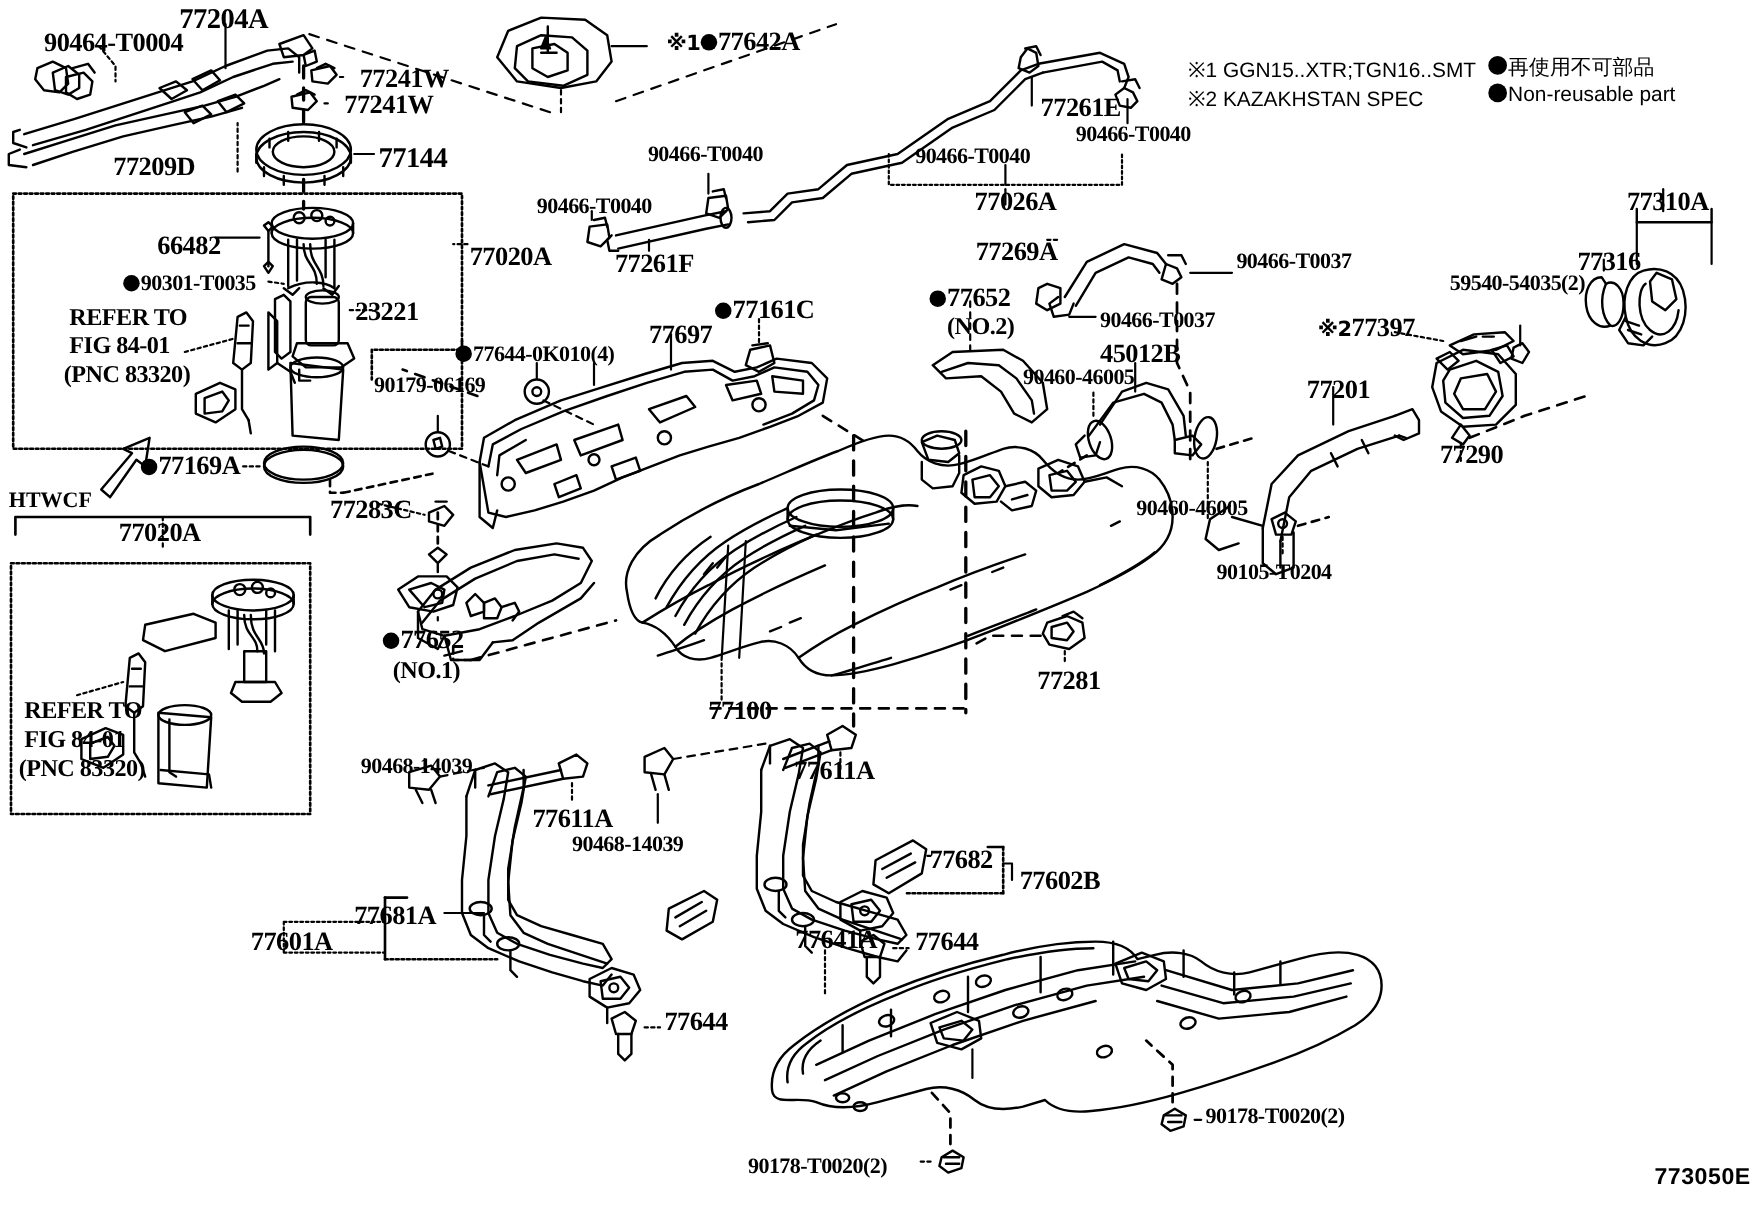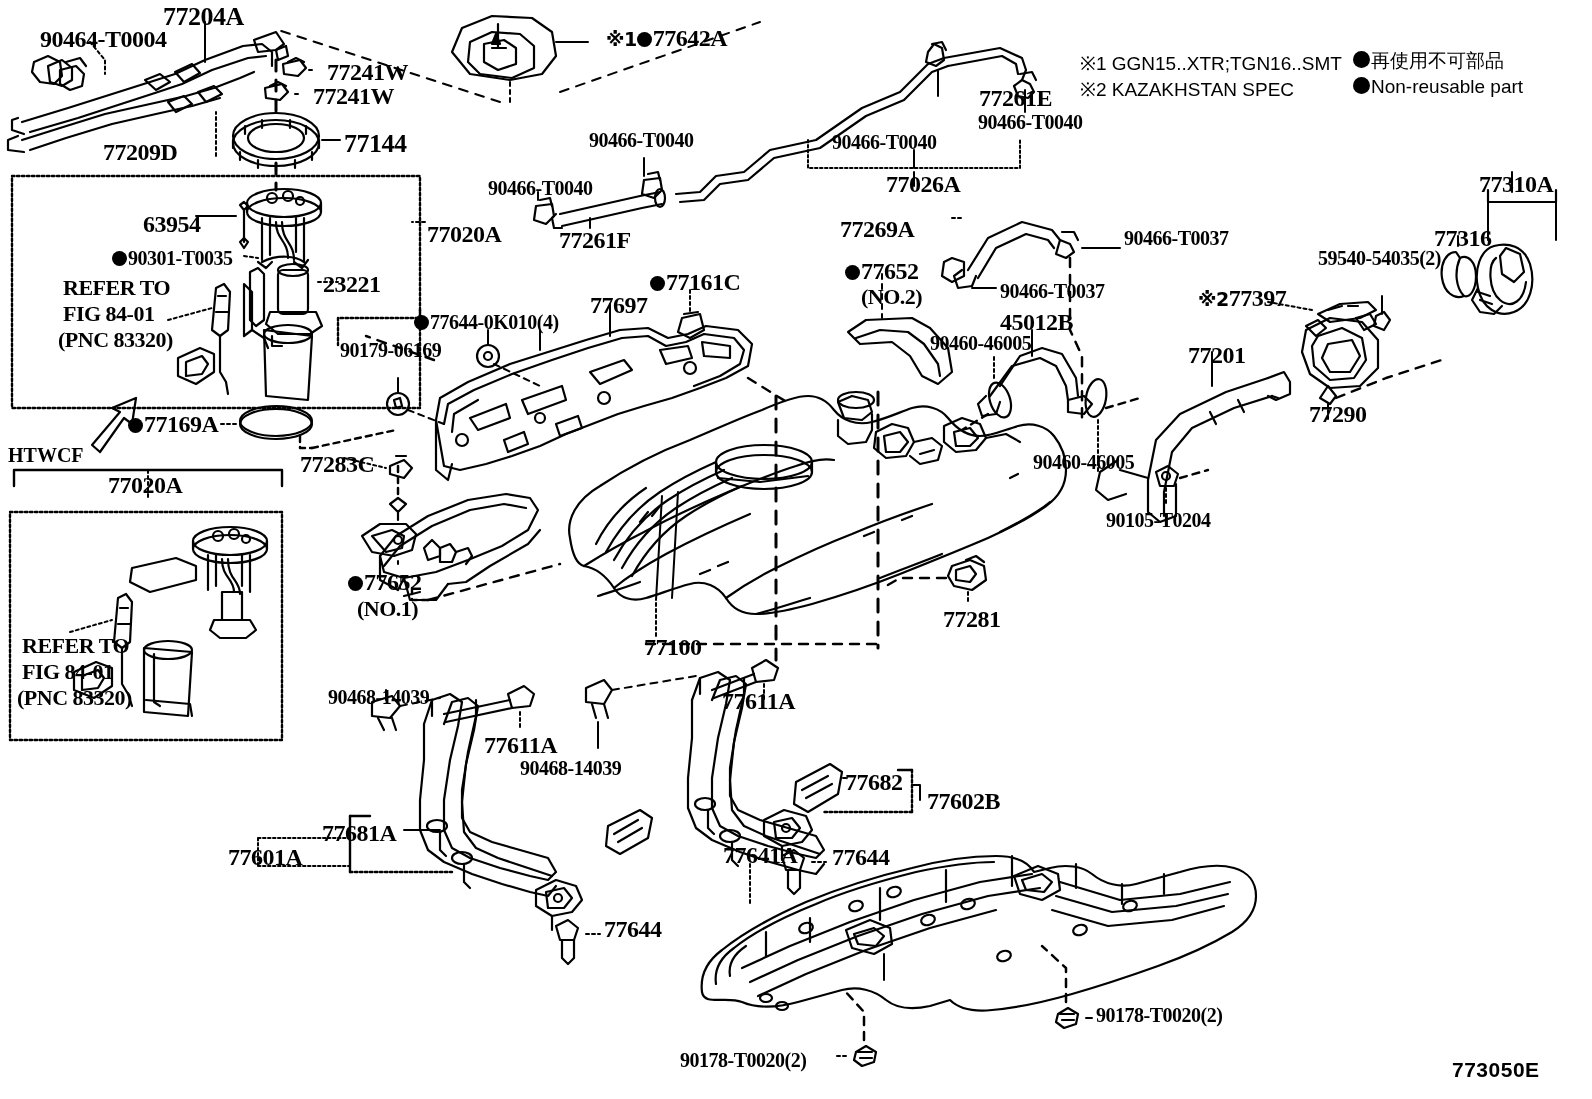--- a/index.html
+++ b/index.html
@@ -519,38 +519,38 @@
   </svg>
 
   <div id="labels-layer">
       <div class="lbl s24" style="left: 40px; top: 27px;"><span>90464-T0004</span></div>
       <div class="lbl s26" style="left: 163px; top: 3px;"><span>77204A</span></div>
       <div class="lbl s24" style="left: 327px; top: 60px;"><span>77241W</span></div>
       <div class="lbl s24" style="left: 313px; top: 84px;"><span>77241W</span></div>
       <div class="lbl s24" style="left: 103px; top: 140px;"><span>77209D</span></div>
       <div class="lbl s26" style="left: 344px; top: 130px;"><span>77144</span></div>
       <div class="lbl s24" style="left: 606px; top: 26px;"><span style="font-family: &quot;DejaVu Sans&quot;, sans-serif; font-size: 19px;">※1</span><span class="dot"></span><span>77642A</span></div>
-      <div class="lbl s24" style="left: 979px; top: 86px;"><span>77261E</span></div>
+      <div class="lbl s24" style="left: 946px; top: 86px;"><span>77261E</span></div>
       <div class="lbl s20" style="left: 978px; top: 112px;"><span>90466-T0040</span></div>
       <div class="lbl s20" style="left: 832px; top: 132px;"><span>90466-T0040</span></div>
       <div class="lbl s20" style="left: 589px; top: 130px;"><span>90466-T0040</span></div>
       <div class="lbl s20" style="left: 488px; top: 178px;"><span>90466-T0040</span></div>
       <div class="lbl s24" style="left: 886px; top: 172px;"><span>77026A</span></div>
       <div class="lbl s24" style="left: 559px; top: 228px;"><span>77261F</span></div>
       <div class="lbl s24" style="left: 427px; top: 222px;"><span>77020A</span></div>
-      <div class="lbl s24" style="left: 143px; top: 212px;"><span>63954</span></div>
+      <div class="lbl s24" style="left: 143px; top: 212px;"><span>66482</span></div>
       <div class="lbl s20" style="left: 112px; top: 248px; text-align: center;"><span class="dot"></span><span>90301-T0035</span></div>
       <div class="lbl s24" style="left: 323px; top: 272px;"><span>23221</span></div>
       <div class="lbl s20" style="left: 340px; top: 340px;"><span>90179-06169</span></div>
       <div class="lbl s20" style="left: 414px; top: 312px;"><span class="dot"></span><span>77644-0K010(4)</span></div>
       <div class="lbl s24" style="left: 590px; top: 293px;"><span>77697</span></div>
       <div class="lbl s24" style="left: 650px; top: 270px;"><span class="dot"></span><span>77161C</span></div>
       <div class="lbl s24" style="left: 845px; top: 259px;"><span class="dot"></span><span>77652</span></div>
       <div class="lbl s22" style="left: 861px; top: 285px;"><span>(NO.2)</span></div>
-      <div class="lbl s24" style="left: 840px; top: 217px;"><span>77269A</span></div>
+      <div class="lbl s24" style="left: 887px; top: 217px;"><span>77269A</span></div>
       <div class="lbl s20" style="left: 1124px; top: 228px;"><span>90466-T0037</span></div>
       <div class="lbl s20" style="left: 1000px; top: 281px;"><span>90466-T0037</span></div>
       <div class="lbl s24" style="left: 1000px; top: 310px;"><span>45012B</span></div>
       <div class="lbl s20" style="left: 930px; top: 333px;"><span>90460-46005</span></div>
       <div class="lbl s20" style="left: 1033px; top: 452px;"><span>90460-46005</span></div>
       <div class="lbl s24" style="left: 1188px; top: 343px;"><span>77201</span></div>
       <div class="lbl s24" style="left: 1198px; top: 286px;"><span style="font-family: &quot;DejaVu Sans&quot;, sans-serif; font-size: 19px;">※2</span><span>77397</span></div>
       <div class="lbl s20" style="left: 1318px; top: 248px;"><span>59540-54035(2)</span></div>
       <div class="lbl s24" style="left: 1479px; top: 172px;"><span>77310A</span></div>
       <div class="lbl s24" style="left: 1434px; top: 226px;"><span>77316</span></div>
@@ -590,15 +590,15 @@
   <div class="lbl s22" style="left:63px;top:276px;">REFER TO</div>
   <div class="lbl s22" style="left:63px;top:302px;">FIG 84-01</div>
   <div class="lbl s22" style="left:58px;top:328px;">(PNC 83320)</div>
 
   <div class="lbl s22" style="left:22px;top:634px;">REFER TO</div>
   <div class="lbl s22" style="left:22px;top:660px;">FIG 84-01</div>
   <div class="lbl s22" style="left:17px;top:686px;">(PNC 83320)</div>
 
   <div class="htwcf" style="left:8px;top:444px;">HTWCF</div>
 
-  <div class="code" style="left:1452px;top:1058px;">773050E</div>
+  <div class="code" style="left:1504px;top:1058px;">773050E</div>
 
 </div>
 
 </body></html>

